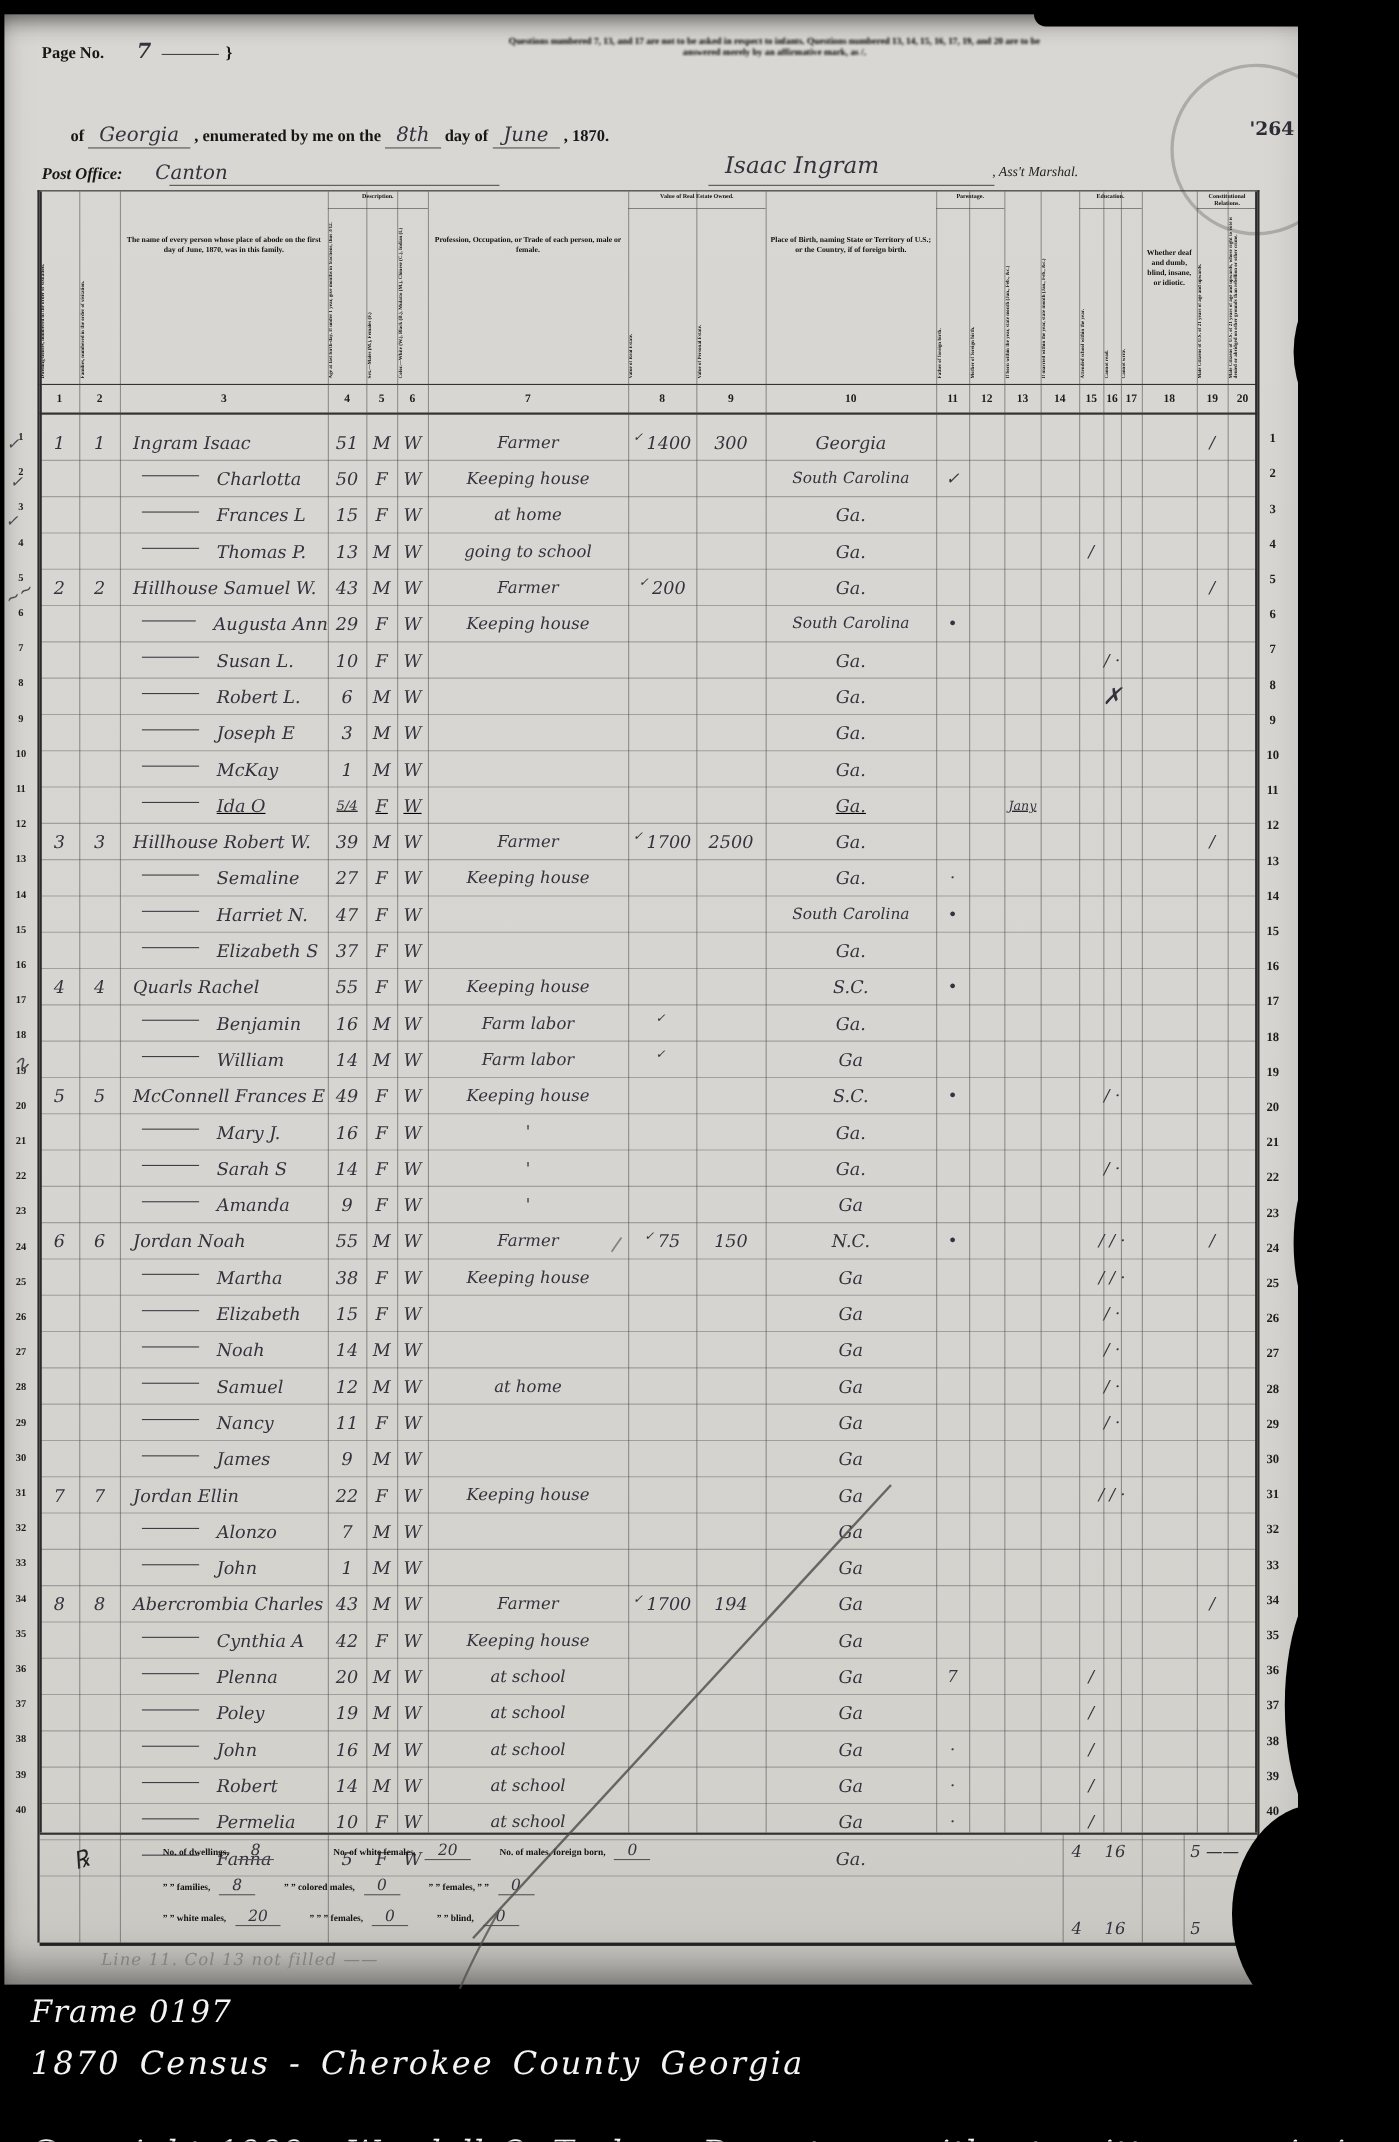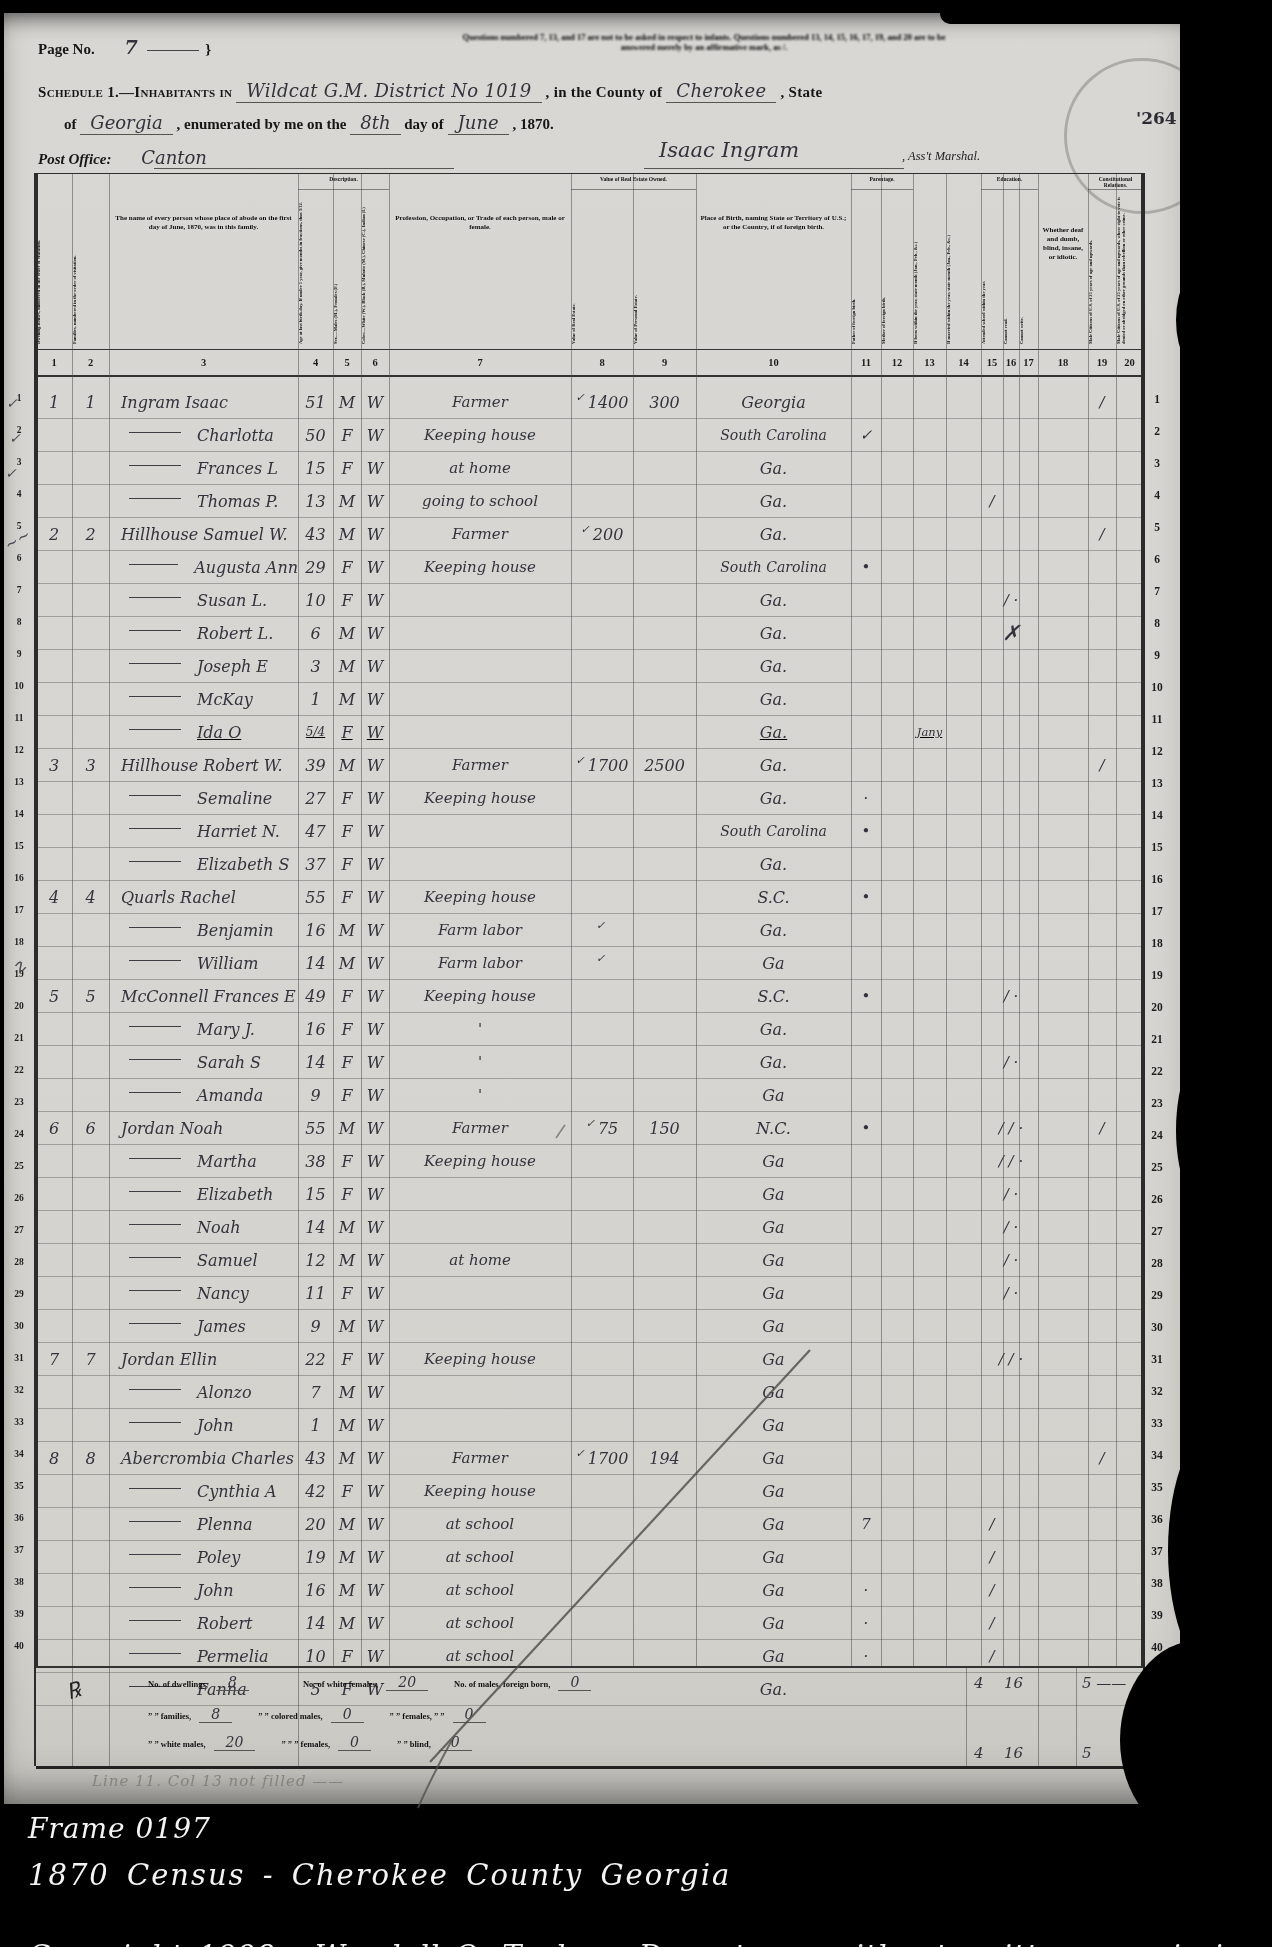--- a/index.html
+++ b/index.html
@@ -101,27 +101,20 @@
       <span class="hand hw">7</span>
       <span class="pline"></span>
       <span>}</span>
     </div>
 
     <div class="abs smudge" id="instr">
       <div>Questions numbered 7, 13, and 17 are not to be asked in respect to infants. Questions numbered 13, 14, 15, 16, 17, 19, and 20 are to be</div>
       <div>answered merely by an affirmative mark, as /.</div>
     </div>
 
-    <div class="abs print" id="sched1">
-      <span class="bold" style="font-variant:small-caps;">Schedule 1.—Inhabitants in</span>
-      <span class="hwseg uline">Wildcat G.M. District No 1019</span>
-      <span class="bold">, in the County of</span>
-      <span class="hwseg uline">Cherokee</span>
-      <span class="bold">, State</span>
-    </div>
 
     <div class="abs print" id="sched2">
       <span class="bold">of</span>
       <span class="hwseg uline">Georgia</span>
       <span class="bold">, enumerated by me on the</span>
       <span class="hwseg uline">8th</span>
       <span class="bold">day of</span>
       <span class="hwseg uline">June</span>
       <span class="bold">, 1870.</span>
     </div>

